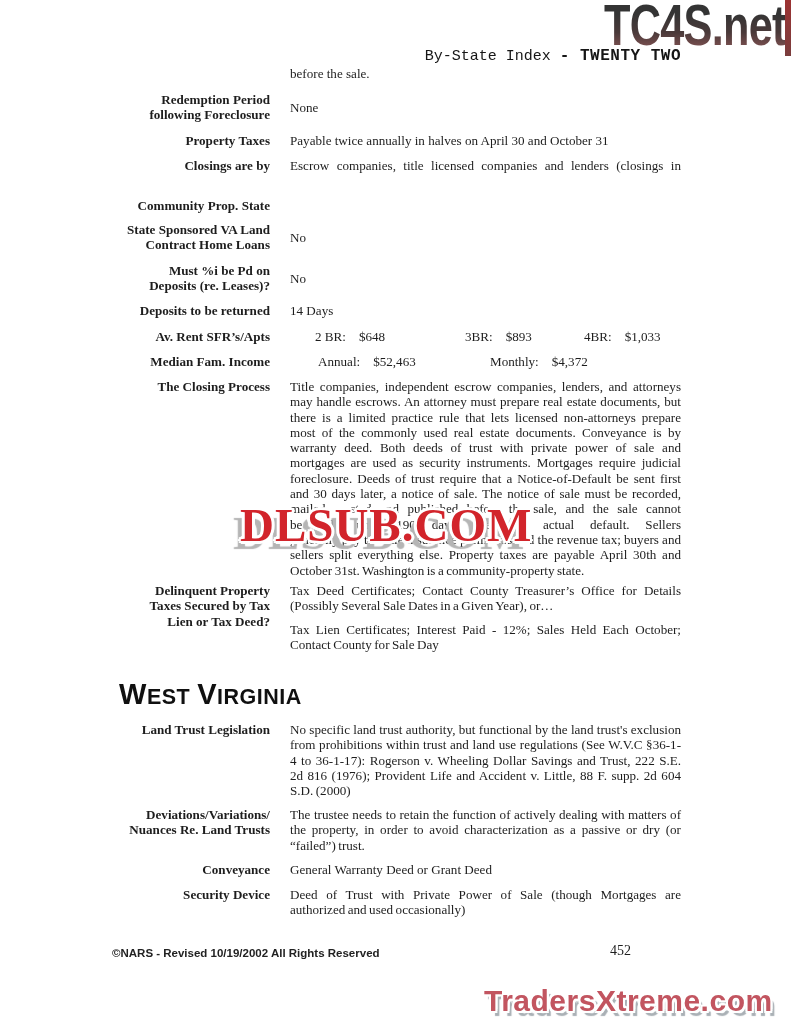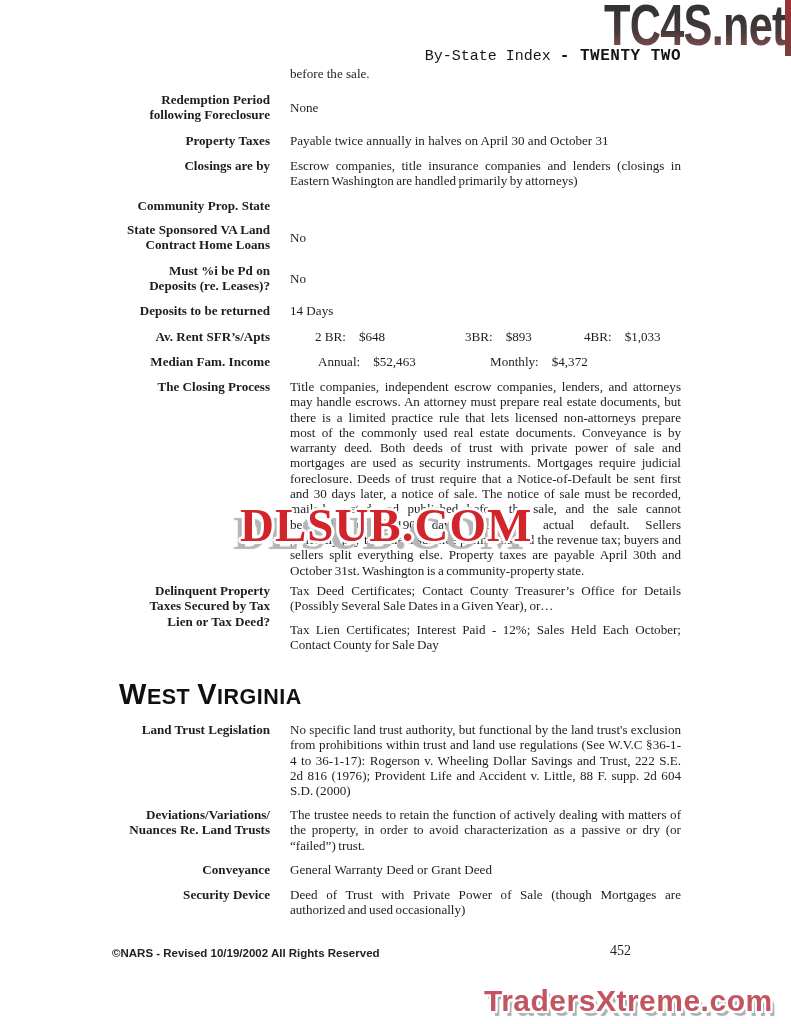--- a/index.html
+++ b/index.html
@@ -117,22 +117,21 @@
       <div class="val">
           <div class="ln last">Payable twice annually in halves on April 30 and October 31</div>
         </div>
     </div>
 
     <div class="row" style="top:158px">
       <div class="lab">
           <div class="ln last">Closings are by</div>
         </div>
       <div class="val justify">
-          <div class="ln">Escrow companies, title insurance companies and lenders (closings in</div>
-          <div class="ln last">Eastern Washington are handled primarily by attorneys)</div>
+          <div class="ln">Escrow companies, title licensed companies and lenders (closings in</div>
         </div>
     </div>
 
     <div class="row" style="top:198px">
       <div class="lab">
           <div class="ln last">Community Prop. State</div>
         </div>
     </div>
 
     <div class="row vcenter" style="top:222px">

